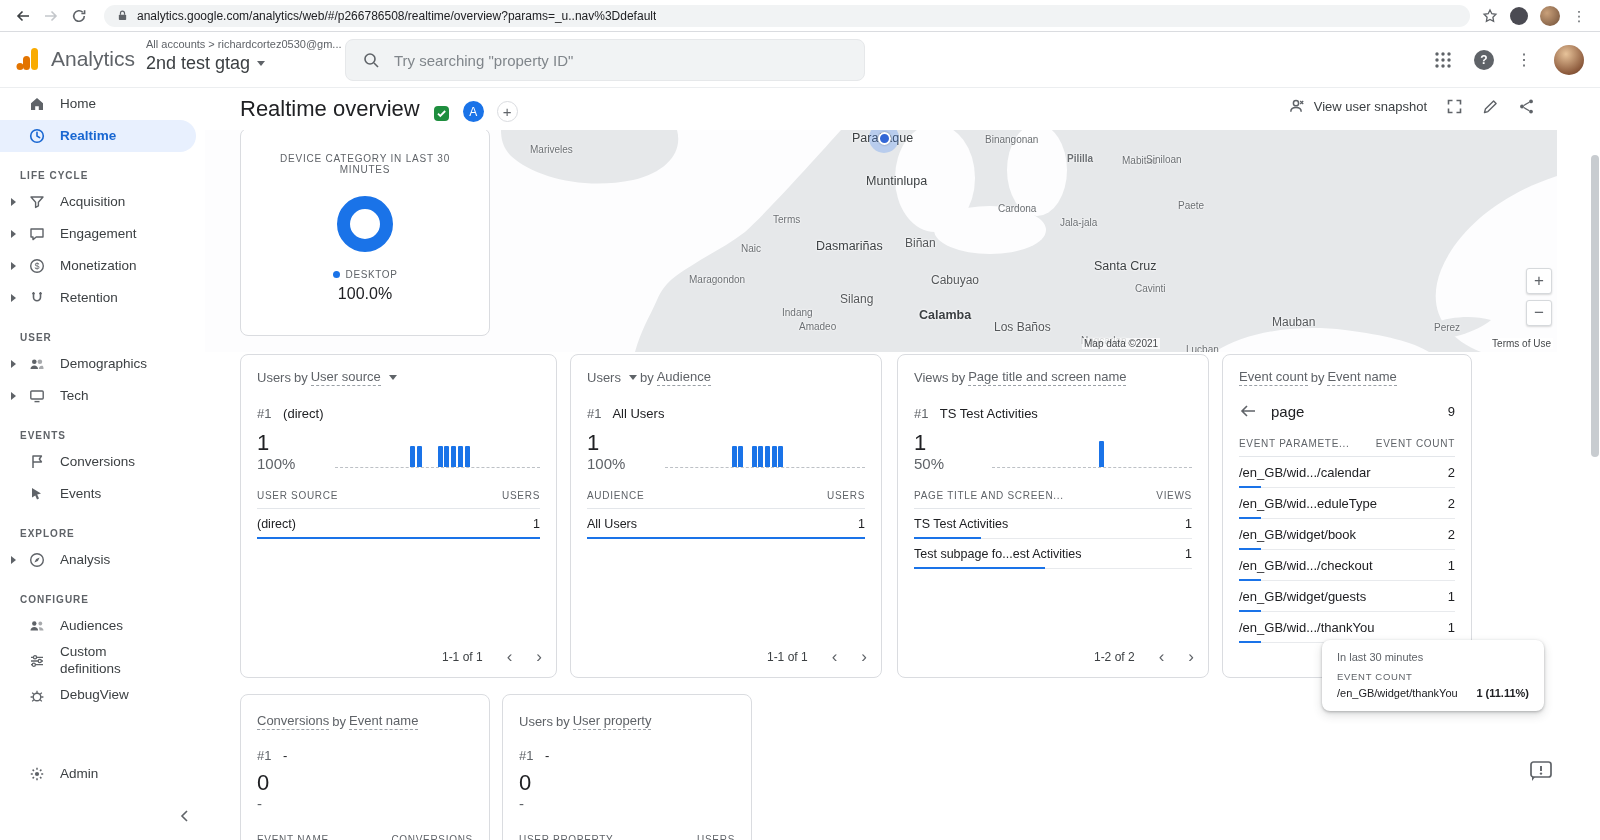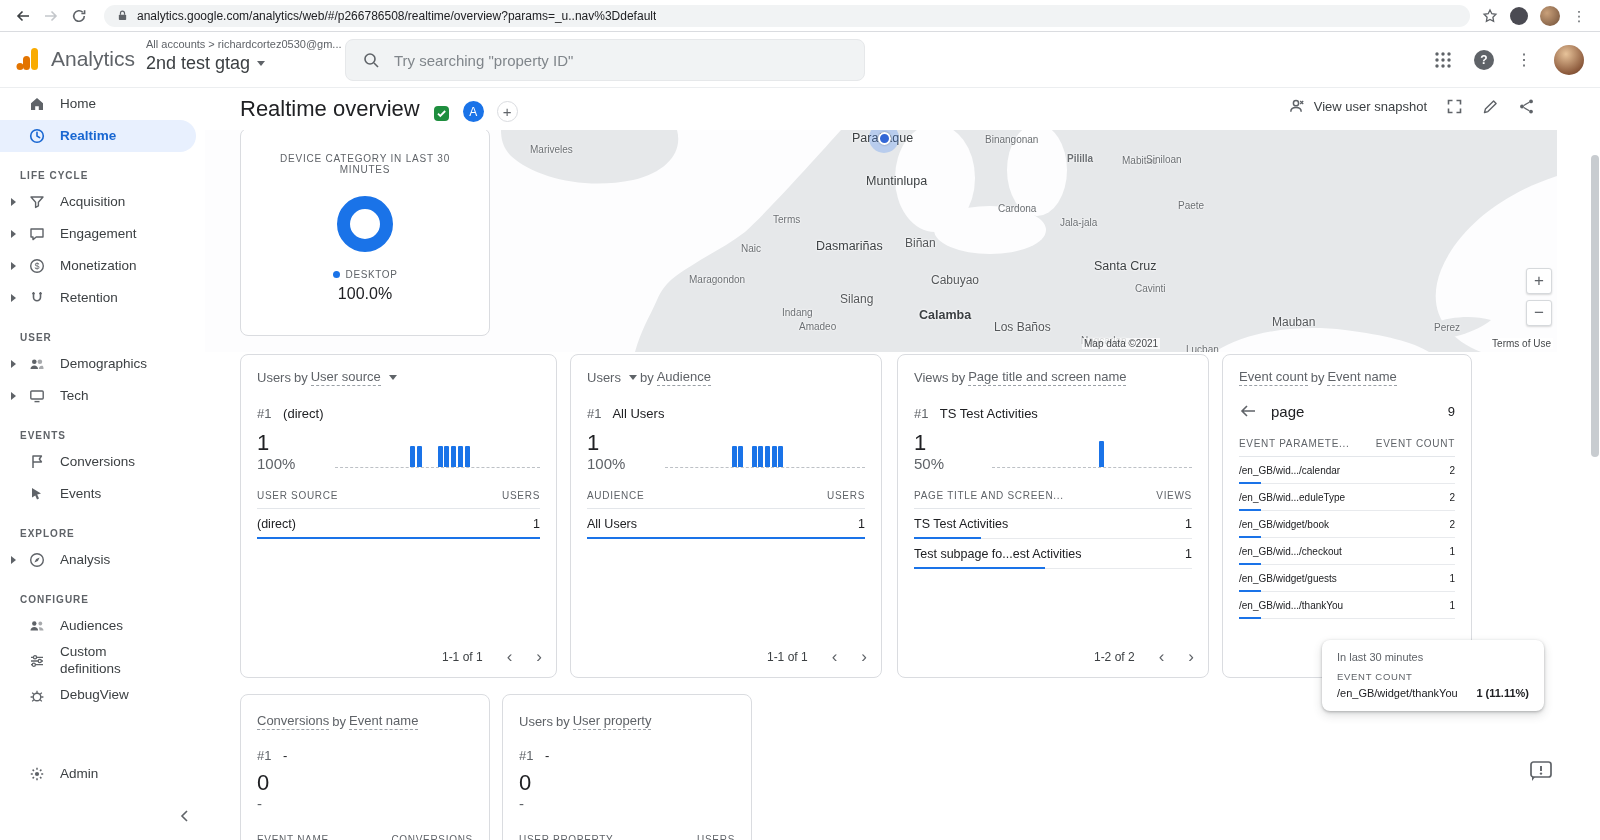--- a/index.html
+++ b/index.html
@@ -109,21 +109,21 @@
   .val-col{width:78px;flex:none}
   .big{font-size:22px;color:#202124;line-height:1.1}
   .pct{font-size:15px;color:#5f6368;margin-top:0}
   .spark{flex:1;height:36px;position:relative;border-bottom:1px dashed #bdc1c6;margin-bottom:4px}
   .spark i{position:absolute;bottom:0;width:5px;background:#1a73e8;border-radius:1px 1px 0 0}
   .tbl-head{display:flex;justify-content:space-between;font-size:10px;letter-spacing:.7px;color:#5f6368;
     margin-top:18px;padding-bottom:7px;border-bottom:1px solid #e3e6ea}
   .tbl-row{position:relative;display:flex;justify-content:space-between;align-items:center;
     font-size:12.5px;color:#202124;padding:8px 0 7px;border-bottom:1px solid #e8eaed}
   .tbl-row .rowbar{position:absolute;left:0;bottom:-1px;height:2px;background:#1a73e8}
-  .ev-row{font-size:10px}
+  .ev-row{font-size:13px}
   .pager{position:absolute;right:14px;bottom:12px;display:flex;align-items:center;gap:24px;
     font-size:12px;color:#3c4043}
   .pg-btn{font-size:17px;color:#5f6368;line-height:1;cursor:pointer}
   .ev-crumb{display:flex;align-items:center;margin-top:16px}
   .ev-crumb .ev-name{font-size:15px;color:#202124;margin-left:14px}
   .ev-crumb .ev-count{margin-left:auto;font-size:13px;color:#202124}
 
   
   .tooltip{position:absolute;left:1117px;top:552px;width:222px;background:#fff;border-radius:8px;z-index:12;
     box-shadow:0 1px 3px rgba(60,64,67,.35),0 4px 10px rgba(60,64,67,.18);padding:11px 15px 12px}

